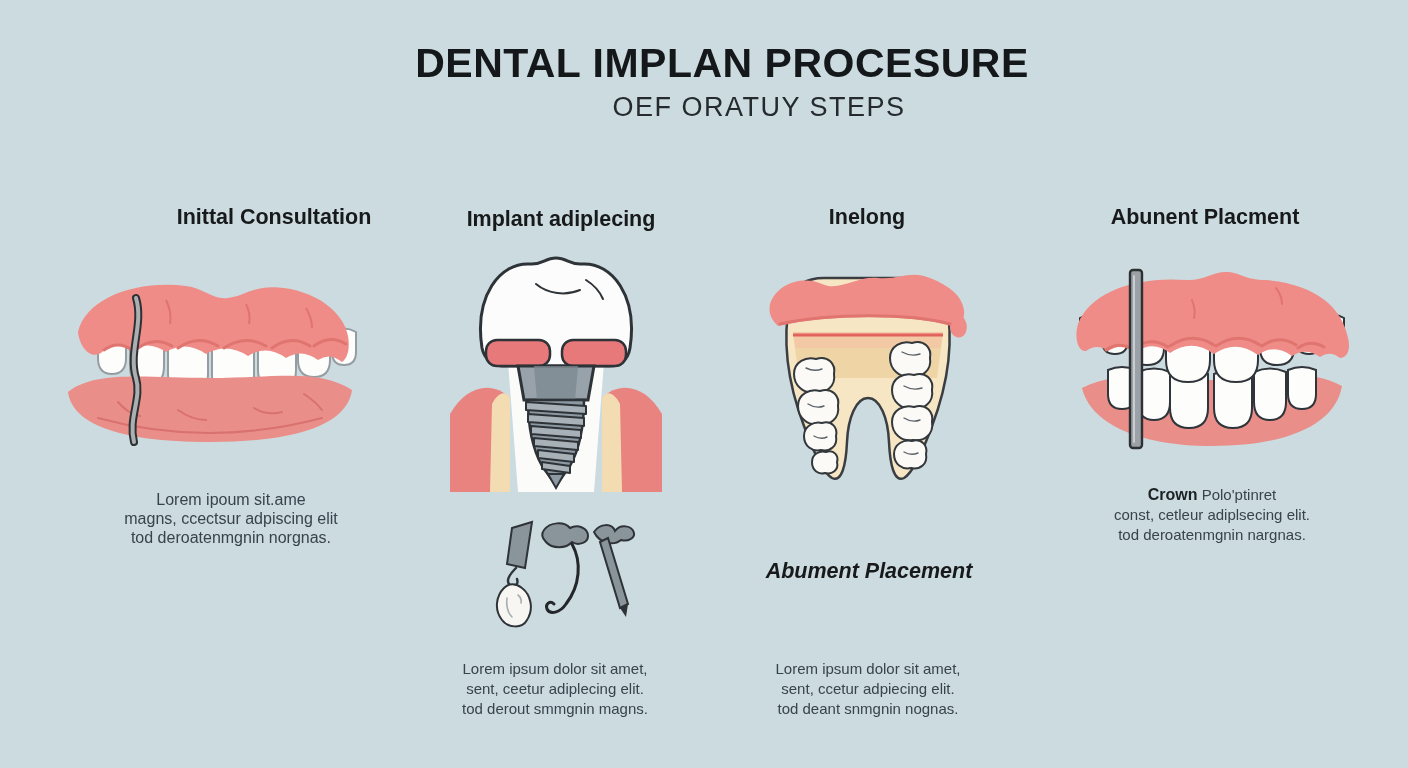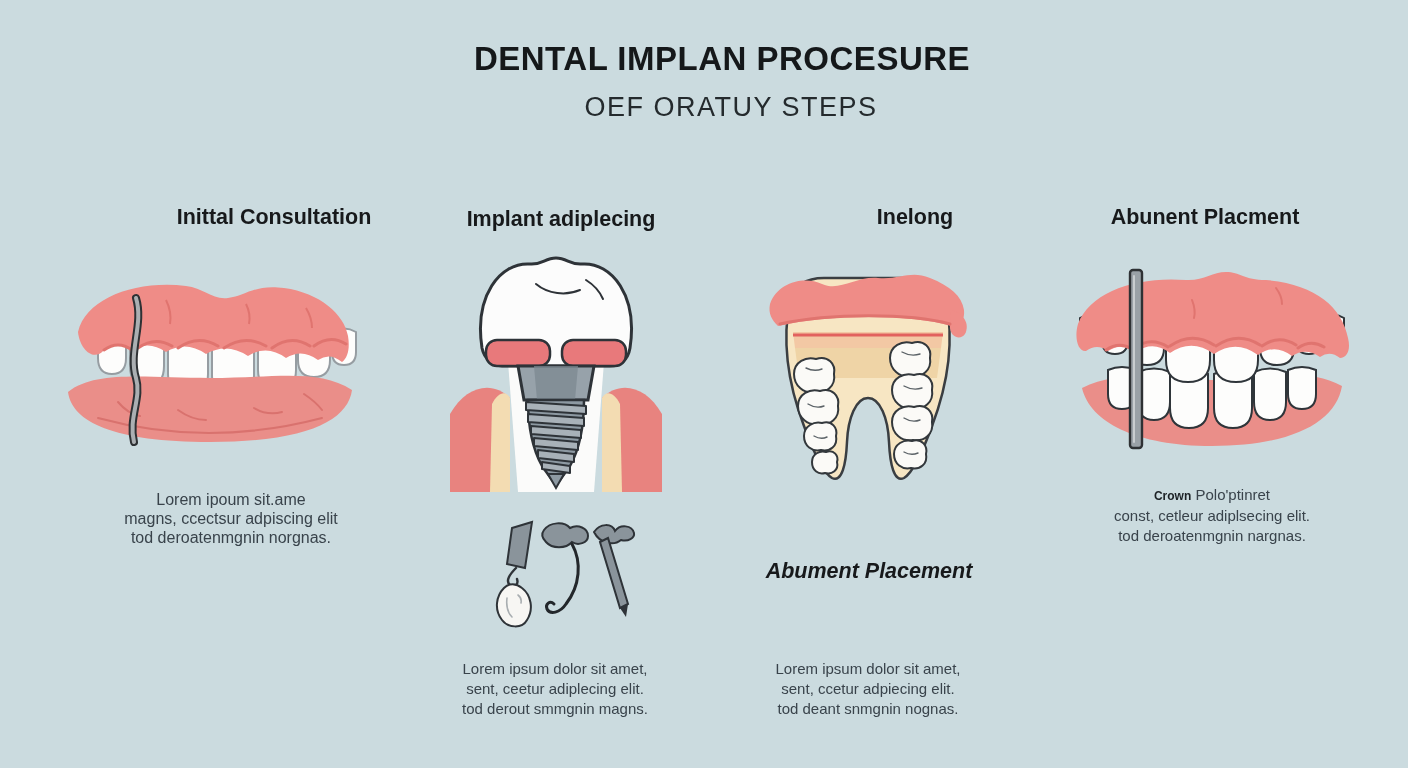--- a/index.html
+++ b/index.html
@@ -2,38 +2,38 @@
 <html><head>
 <meta charset="utf-8">
 <style>
   html,body{margin:0;padding:0;}
   .canvas{
     position:relative;width:1408px;height:768px;background:#CBDBDF;
     font-family:"Liberation Sans",sans-serif;overflow:hidden;
   }
   .abs{position:absolute;}
   .ctr{transform:translateX(-50%);}
-  .title{font-size:33px;font-weight:800;color:#15181A;letter-spacing:.5px;white-space:nowrap;margin:0;}
+  .title{font-size:41px;font-weight:800;color:#15181A;letter-spacing:.5px;white-space:nowrap;margin:0;}
   .subtitle{font-size:27px;font-weight:400;color:#242A2D;letter-spacing:1.5px;white-space:nowrap;}
   .step-heading{font-size:21.5px;font-weight:700;color:#17191B;white-space:nowrap;margin:0;}
   .body-text{color:#39434B;text-align:center;white-space:nowrap;}
   .body-text .line{display:block;}
   .sz14{font-size:16px;line-height:19px;}
   .sz15{font-size:15px;line-height:20px;}
-  .lead-bold{font-weight:700;color:#1C2125;font-size:12px;}
+  .lead-bold{font-weight:700;color:#1C2125;font-size:16px;}
   svg{display:block;}
 </style>
 </head>
 <body>
 
 <div class="canvas">
 
   <header>
     <h1 class="abs ctr title" style="left:722px;top:40px;">DENTAL IMPLAN PROCESURE</h1>
-    <div class="abs ctr subtitle" style="left:731px;top:92px;">OEF ORATUY STEPS</div>
+    <div class="abs ctr subtitle" style="left:759px;top:92px;">OEF ORATUY STEPS</div>
   </header>
 
   <section>
     <h2 class="abs ctr step-heading" style="left:226px;top:205px;margin-left:48px;">Inittal Consultation</h2>
 
     <svg class="abs" style="left:56px;top:274px;" width="308" height="176" viewBox="0 0 308 176">
 
       <g fill="#FDFDFC" stroke="#969DA2" stroke-width="2">
         <path d="M42,62 q14,-8 28,0 l0,22 q0,16 -14,16 q-14,0 -14,-16 z"></path>
         <path d="M74,62 q17,-9 34,0 l0,30 q0,20 -17,20 q-17,0 -17,-20 z"></path>
@@ -130,21 +130,21 @@
     </svg>
 
     <p class="abs ctr body-text sz15" style="left:555px;top:644px;">
       <span class="line">Lorem ipsum dolor sit amet,</span>
       <span class="line">sent, ceetur adiplecing elit.</span>
       <span class="line">tod derout smmgnin magns.</span>
     </p>
   </section>
 
   <section>
-    <h2 class="abs ctr step-heading" style="left:915px;top:205px;">Inelong</h2>
+    <h2 class="abs ctr step-heading" style="left:867px;top:205px;">Inelong</h2>
 
     <svg class="abs" style="left:760px;top:256px;" width="216" height="240" viewBox="0 0 216 240">
 
       <path fill="#F7E6C3" stroke="#3A3E42" stroke-width="2.5" d="M30,44 C22,84 28,128 44,170 C52,192 62,216 72,222 C82,227 86,208 87,186
            C88,162 96,142 108,142 C120,142 128,162 129,186 C130,208 134,227 144,222
            C154,216 164,192 172,170 C188,128 194,84 186,44 C182,28 170,20 150,22 L64,22 C46,22 33,30 30,44 Z"></path>
 
       <path fill="#F3C8A4" d="M33,76 L183,76 L181,92 L35,92 Z"></path>
       <path fill="none" stroke="#E2625E" stroke-width="3" d="M33,79 L183,79"></path>
       <path fill="#EFD4A6" d="M35,92 L181,92 L177,122 L39,122 Z"></path>

